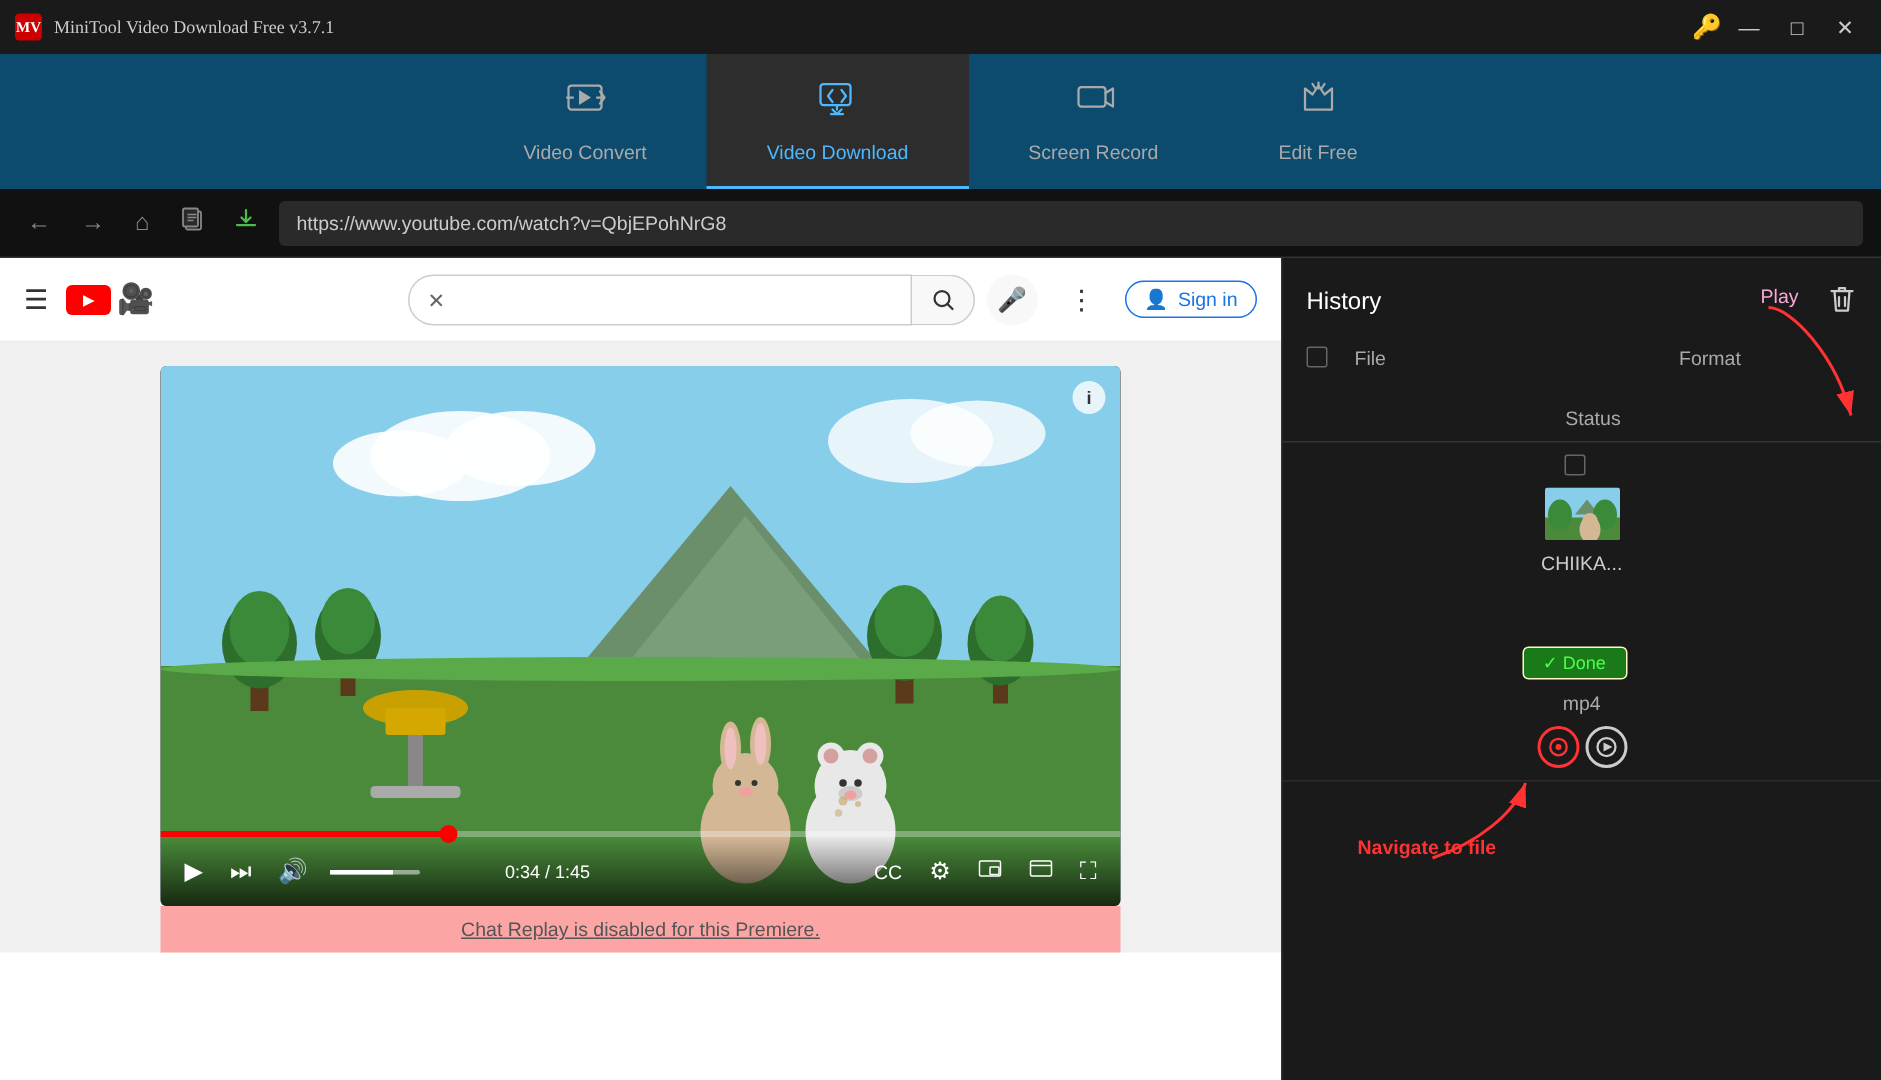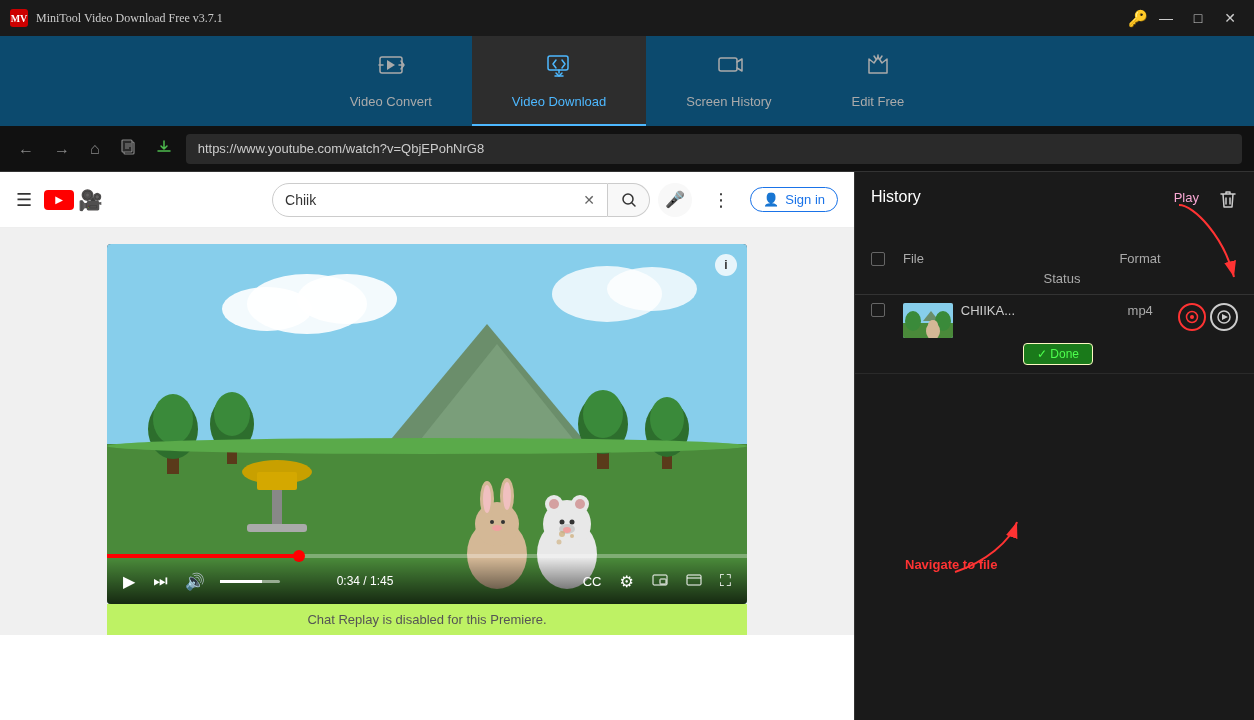--- a/index.html
+++ b/index.html
@@ -224,45 +224,46 @@
     .history-pane {
       width: 400px;
       background: #1a1a1a;
       border-left: 1px solid #333;
       display: flex;
       flex-direction: column;
     }
     .history-header {
       padding: 16px 16px 8px;
       display: flex;
-      align-items: flex-start;
+      align-items: center;
       justify-content: space-between;
     }
     .history-title { color: #fff; font-size: 16px; font-weight: 500; }
     .delete-all-btn { background: none; border: none; color: #ccc; cursor: pointer; font-size: 18px; }
 
     .history-table-header {
       display: flex;
-      align-items: center;
+      align-items: flex-start;
       padding: 8px 16px;
       border-bottom: 1px solid #333;
       gap: 8px;
     }
     .col-check { width: 24px; }
     .col-file { flex: 1; color: #aaa; font-size: 13px; }
     .col-status { width: 80px; color: #aaa; font-size: 13px; text-align: center; margin-top: 40px; }
     .col-format { width: 60px; color: #aaa; font-size: 13px; text-align: center; }
     .col-actions { width: 60px; }
 
     .history-row {
       display: flex;
-      align-items: flex-start;
+      align-items: center;
       padding: 8px 16px;
       border-bottom: 1px solid #2a2a2a;
       gap: 8px;
+      flex-direction: column;
     }
     .thumb-img {
       width: 50px;
       height: 35px;
       background: #555;
       border-radius: 2px;
       overflow: hidden;
       flex-shrink: 0;
     }
     .status-done {
@@ -344,21 +345,21 @@
     </span>
     <span style="color:#4db8ff;">Video Download</span>
   </div>
   <div class="nav-tab">
     <span class="nav-tab-icon">
       <svg width="28" height="28" viewBox="0 0 28 28" fill="none">
         <rect x="4" y="7" width="18" height="13" rx="2" stroke="#aaa" stroke-width="1.5" fill="none"></rect>
         <path d="M22 11l5-3v12l-5-3" stroke="#aaa" stroke-width="1.5" stroke-linecap="round" stroke-linejoin="round" fill="none"></path>
       </svg>
     </span>
-    <span>Screen History</span>
+    <span>Screen Record</span>
   </div>
   <div class="nav-tab">
     <span class="nav-tab-icon">
       <svg width="28" height="28" viewBox="0 0 28 28" fill="none">
         <path d="M5 22V8l5 4 4-6 4 6 5-4v14H5z" stroke="#aaa" stroke-width="1.5" fill="none" stroke-linejoin="round"></path>
         <path d="M14 4v4M10 5l2 3M18 5l-2 3" stroke="#aaa" stroke-width="1.5" stroke-linecap="round"></path>
       </svg>
     </span>
     <span>Edit Free</span>
   </div>
@@ -389,21 +390,20 @@
   <div class="browser-pane">
 
     <div class="yt-header">
       <span class="yt-hamburger">☰</span>
       <div class="yt-logo">
         <div class="yt-logo-icon"></div>
         <span class="yt-logo-cam">🎥</span>
       </div>
       <div class="yt-search-container">
         <div class="yt-search-box">
-          <input class="yt-search-input" type="text" value="Chiik" style="">
           <span class="yt-search-clear">✕</span>
         </div>
         <button class="yt-search-btn">
           <svg width="16" height="16" viewBox="0 0 16 16" fill="none">
             <circle cx="7" cy="7" r="5" stroke="#333" stroke-width="1.5"></circle>
             <path d="M11 11l3 3" stroke="#333" stroke-width="1.5" stroke-linecap="round"></path>
           </svg>
         </button>
         <button class="yt-mic-btn">🎤</button>
       </div>
@@ -513,21 +513,21 @@
           <button class="vc-btn">
             <svg width="16" height="12" viewBox="0 0 16 12" fill="none">
               <rect x="1" y="1" width="14" height="10" rx="1" stroke="white" stroke-width="1" fill="none"></rect>
               <line x1="1" y1="4" x2="15" y2="4" stroke="white" stroke-width="1"></line>
             </svg>
           </button>
           <button class="vc-btn">⛶</button>
         </div>
       </div>
 
-      <div class="chat-replay" style="width:640px; background:#bef264;">
+      <div class="chat-replay" style="width:640px; background:#fca5a5;text-decoration:underline;">
         <span>Chat Replay is disabled for this Premiere.</span>
       </div>
     </div>
   </div>
 
   <div class="history-pane" style="position:relative;">
 
     <div style="position:absolute; top:0; left:0; width:100%; height:100%; pointer-events:none; z-index:10;">
 
       <div style="position:absolute; top:18px; right:55px; color:#f9a8d4; font-size:13px; font-weight:normal;">Play</div>

